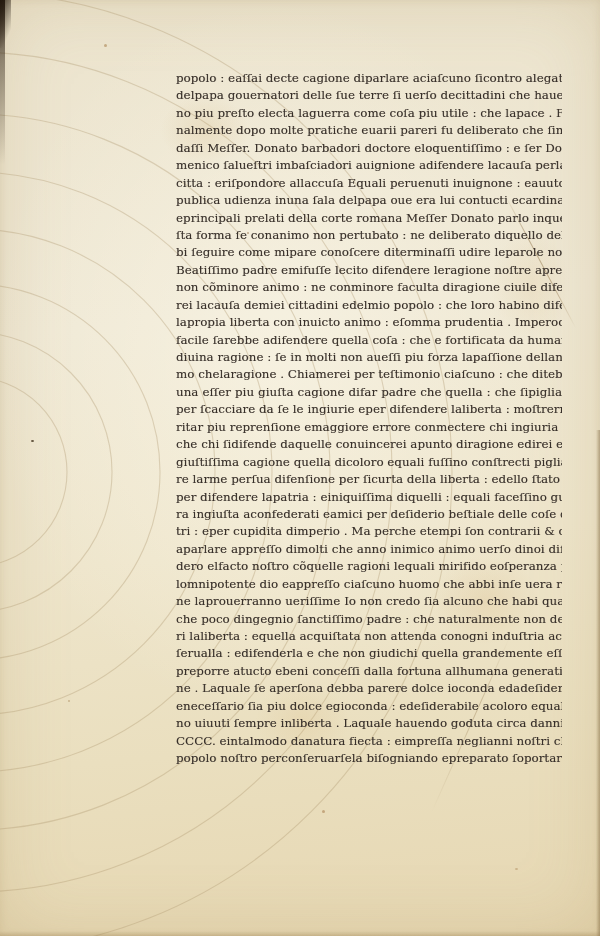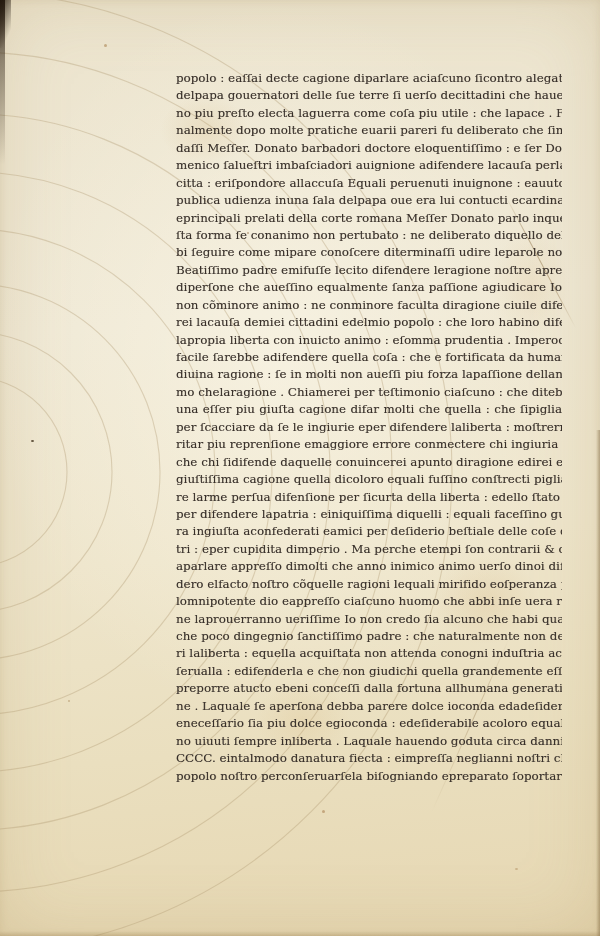--- a/index.html
+++ b/index.html
@@ -116,28 +116,27 @@
       <div class="text-line">no piu preſto electa laguerra come coſa piu utile : che lapace . Fi/</div>
       <div class="text-line">nalmente dopo molte pratiche euarii pareri fu deliberato che ſimã</div>
       <div class="text-line">daſſi Meſſer. Donato barbadori doctore eloquentiſſimo : e ſer Do/</div>
       <div class="text-line">menico ſalueſtri imbaſciadori auignione adifendere lacauſa perla</div>
       <div class="text-line">citta : eriſpondore allaccuſa Equali peruenuti inuignone : eauuto</div>
       <div class="text-line">publica udienza inuna ſala delpapa oue era lui contucti ecardinali</div>
       <div class="text-line">eprincipali prelati della corte romana Meſſer Donato parlo inque/</div>
       <div class="text-line">ſta forma ſe conanimo non pertubato : ne deliberato diquello deb/</div>
       <div class="text-line">bi ſeguire come mipare conoſcere diterminaſſi udire leparole noſtri</div>
       <div class="text-line">Beatiſſimo padre emifuſſe lecito difendere leragione noſtre apreſſo</div>
-      <div class="text-line">diperſone che aueſſino equalmente ſanza paſſione agiudicare Io</div>
       <div class="text-line">non cõminore animo : ne conminore faculta diragione ciuile difende</div>
       <div class="text-line">rei lacauſa demiei cittadini edelmio popolo : che loro habino difeſo</div>
       <div class="text-line">lapropia liberta con inuicto animo : eſomma prudentia . Imperoche</div>
       <div class="text-line">facile ſarebbe adifendere quella coſa : che e fortificata da humana e</div>
       <div class="text-line">diuina ragione : ſe in molti non aueſſi piu forza lapaſſione dellani</div>
       <div class="text-line">mo chelaragione . Chiamerei per teſtimonio ciaſcuno : che ditebeni</div>
-      <div class="text-line">una eſſer piu giuſta cagione difar molti che quella : che ſipiglia</div>
+      <div class="text-line">una eſſer piu giuſta cagione difar padre che quella : che ſipiglia</div>
       <div class="text-line">per ſcacciare da ſe le ingiurie eper difendere laliberta : moſtrerrei me</div>
       <div class="text-line">ritar piu reprenſione emaggiore errore conmectere chi ingiuria altri:</div>
       <div class="text-line">che chi ſidifende daquelle conuincerei apunto diragione edirei eſſer</div>
       <div class="text-line">giuſtiſſima cagione quella dicoloro equali fuſſino conſtrecti piglia</div>
       <div class="text-line">re larme perſua difenſione per ſicurta della liberta : edello ſtato loro</div>
       <div class="text-line">per difendere lapatria : einiquiſſima diquelli : equali faceſſino guer</div>
       <div class="text-line">ra ingiuſta aconfederati eamici per deſiderio beſtiale delle coſe dal</div>
       <div class="text-line">tri : eper cupidita dimperio . Ma perche etempi ſon contrarii &amp; o</div>
       <div class="text-line">aparlare appreſſo dimolti che anno inimico animo uerſo dinoi diſen</div>
       <div class="text-line">dero elfacto noſtro cõquelle ragioni lequali mirifido eoſperanza prima</div>

